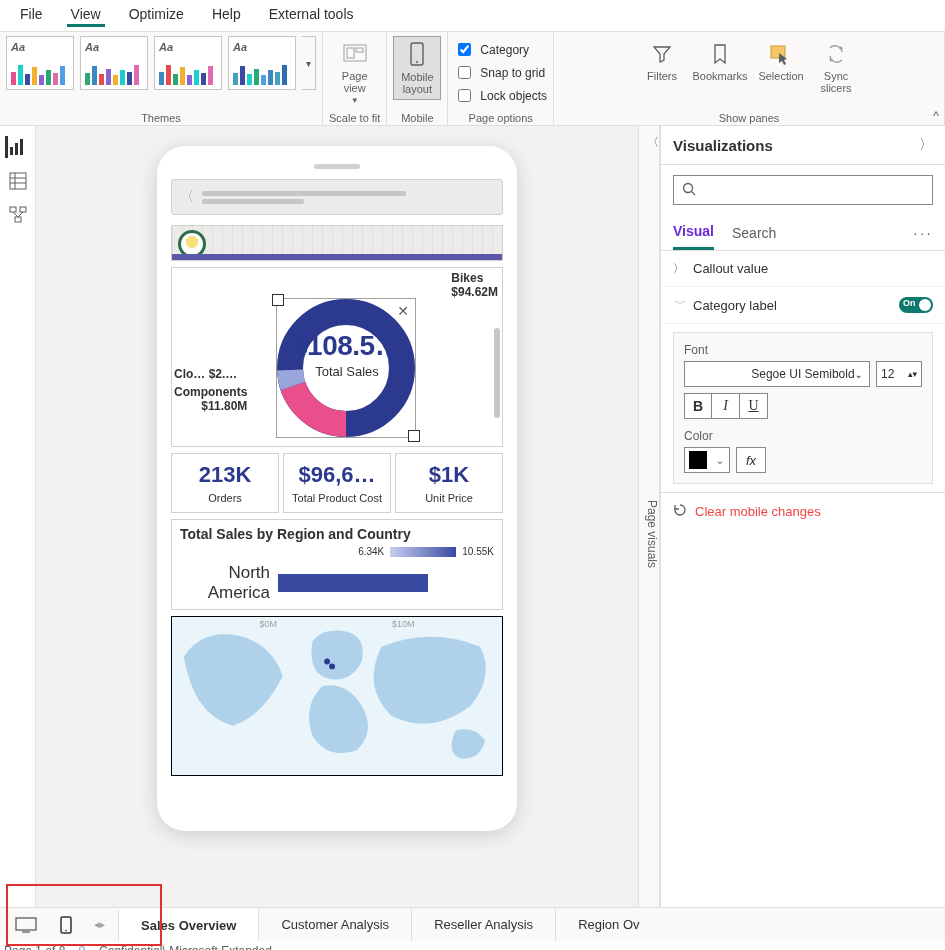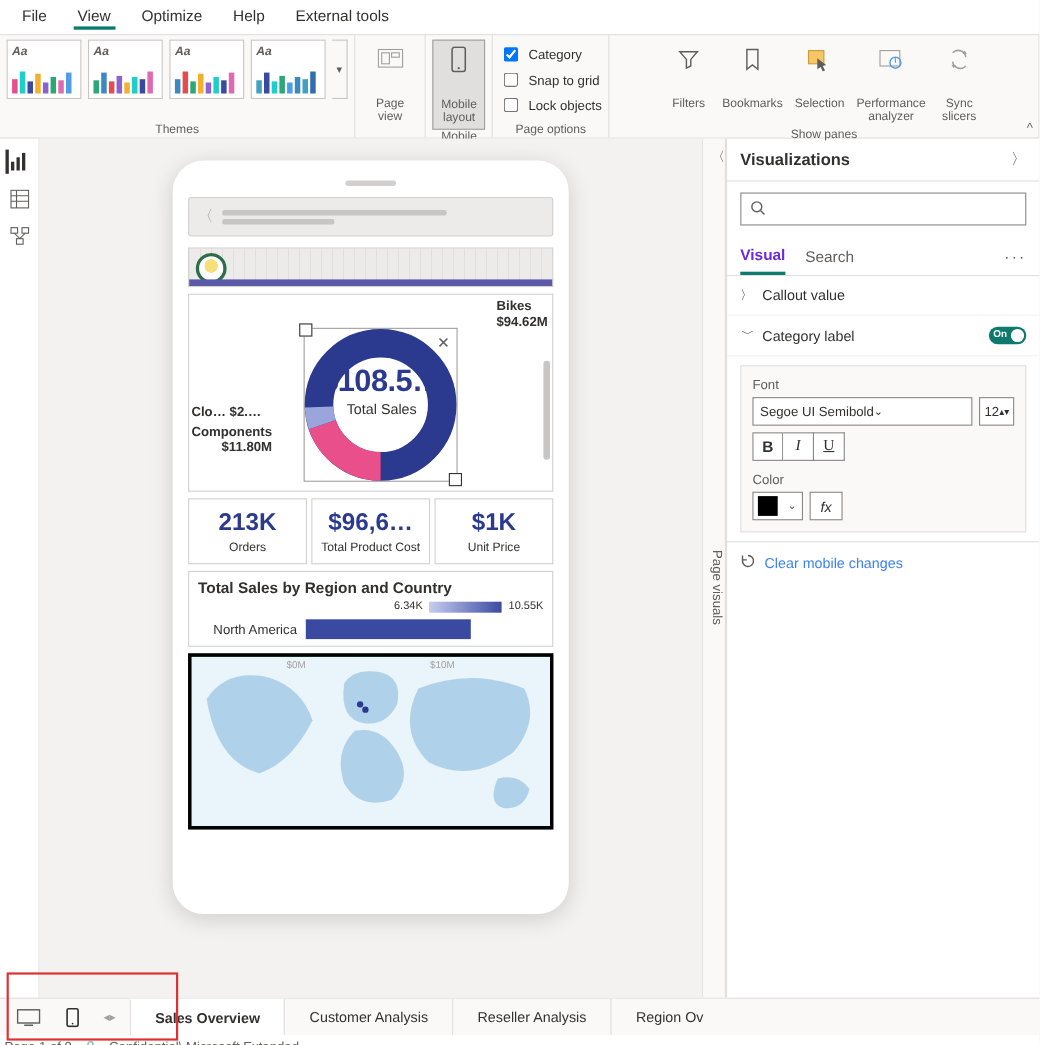--- a/index.html
+++ b/index.html
@@ -45,21 +45,21 @@
   .ribbon-group .label { margin-top: auto; }
   .themes-row { display:flex; gap:6px; align-items:center; }
   .theme-swatch {
     width:68px; height:54px; border:1px solid #c8c6c4; background:#fff;
     padding:4px; display:flex; flex-direction:column; justify-content:space-between;
   }
   .theme-swatch .aa { font-size:11px; font-weight:600;font-style:italic; }
   .theme-bars { display:flex; gap:2px; align-items:flex-end; height:22px;}
   .theme-bars span { width:5px; }
   .dropdown-arrow { width:14px; height:54px; border:1px solid #c8c6c4; border-left:none; display:flex; align-items:center; justify-content:center; font-size:10px; color:#605e5c; }
-  .ribbon-btn { display:flex; flex-direction:column; align-items:center; justify-content:flex-start; width:48px; gap:20px; padding:4px 2px; color:#605e5c; font-size:11px; text-align:center; line-height:1.1;}
+  .ribbon-btn { display:flex; flex-direction:column; align-items:center; justify-content:flex-start; width:48px; gap:2px; padding:4px 2px; color:#605e5c; font-size:11px; text-align:center; line-height:1.1;}
   .ribbon-btn.sel { background:#e1dfdd; border:1px solid #a19f9d; }
   .ribbon-icon { width:28px; height:28px; display:flex; align-items:center; justify-content:center; color:#605e5c;}
   .page-options { display:flex; flex-direction:column; gap:4px; align-items:flex-start; padding-top:4px;}
   .page-options label { display:flex; align-items:center; gap:6px; font-size:12px; color:#323130;}
   .page-options input { width:13px; height:13px; }
   .show-panes-row { display:flex; gap:4px; }
   .ribbon-collapse { position:absolute; right:6px; bottom:2px; font-size:12px; color:#605e5c; cursor:pointer; }
   
   .work-area { display:flex; height: calc(100% - 95px - 28px - 26px - 20px); }
   .left-rail { width:36px; background:#fff; border-right:1px solid #e1dfdd; display:flex; flex-direction:column; align-items:center; gap:12px; padding-top:10px; }
@@ -95,24 +95,24 @@
   .donut-center .lbl { font-size:13px; color:#323130; margin-top:2px;}
   .donut-label { position:absolute; font-size:12px; font-weight:700; line-height:1.15; }
   .kpi-row { display:flex; gap:4px; margin-top:6px;}
   .kpi { flex:1; border:1px solid #d2d0ce; background:#fff; text-align:center; padding:8px 2px;}
   .kpi .val { font-size:22px; font-weight:700; color:#2b3a8f;}
   .kpi .lbl { font-size:11px; color:#323130; margin-top:4px;}
   .region-card { border:1px solid #d2d0ce; background:#fff; margin-top:6px; padding:6px 8px; position:relative;}
   .region-title { font-weight:700; font-size:14px; }
   .legend { display:flex; align-items:center; gap:6px; justify-content:flex-end; font-size:10px; margin:4px 0;}
   .legend .grad { width:66px; height:10px; background:linear-gradient(90deg,#c7cdf0,#3b4aa1);}
-  .bar-row { display:flex; align-items:center; gap:8px; font-size:12px; margin-top:6px;}
+  .bar-row { display:flex; align-items:center; gap:8px; font-size:17px; margin-top:6px;}
   .bar-row .name { width:90px; text-align:right;}
   .bar-row .bar { height:18px; background:#3b4aa1;}
-  .map-card { border:3px solid #000000; background:#14532d; margin-top:6px; height:160px; position:relative; overflow:hidden;}
+  .map-card { border:1px solid #000000; background:#000000; margin-top:6px; height:160px; position:relative; overflow:hidden;}
   .map-bg { position:absolute; inset:0; background:#eaf4fb;}
   .map-land { fill:#9cc6e4; opacity:0.75; }
   .map-top { position:absolute; left:0; right:0; top:0; display:flex; justify-content:space-around; font-size:9px; color:#a19f9d; padding:2px 30px;}
   .phone-scroll { position:absolute; right:2px; top:60px; width:6px; height:90px; background:#c8c6c4; border-radius:3px;}
   .pv-rail { width:22px; background:#faf9f8; border-left:1px solid #e1dfdd; border-right:1px solid #e1dfdd; display:flex; align-items:flex-start; justify-content:center; padding-top:36px; writing-mode:vertical-rl; font-size:12px; color:#605e5c; position:relative;}
   .pv-rail .chev { position:absolute; top:8px; font-size:12px; writing-mode:horizontal-tb;}
   
   .right-panel { width:285px; border-left:1px solid #e1dfdd; background:#fff; display:flex; flex-direction:column; }
   .rp-header { display:flex; align-items:center; justify-content:space-between; padding:10px 12px; font-size:15px; font-weight:600; border-bottom:1px solid #e1dfdd;}
   .rp-header .arrow { font-size:14px; color:#605e5c; font-weight:normal;}
@@ -123,34 +123,34 @@
   .rp-tabs .tab.active { color:#6d28d9; border-bottom:3px solid #0d7a6e; font-weight:600;}
   .rp-tabs .more { margin-left:auto; letter-spacing:2px; color:#605e5c; font-size:14px;}
   .rp-section { padding:10px 12px; border-bottom:1px solid #f3f2f1; display:flex; align-items:center; gap:8px; font-size:13px;}
   .rp-section .chev { font-size:11px; width:12px;}
   .toggle { margin-left:auto; width:34px; height:16px; border-radius:8px; background:#0d7a6e; position:relative;}
   .toggle::after { content:""; position:absolute; right:2px; top:2px; width:12px; height:12px; background:#fff; border-radius:50%;}
   .toggle .on { position:absolute; left:4px; top:1px; font-size:9px; color:#fff; font-weight:600;}
   .rp-box { margin:8px 12px; border:1px solid #e1dfdd; background:#faf9f8; padding:10px;}
   .rp-box .lbl { font-size:12px; color:#605e5c; margin-bottom:4px;}
   .font-row { display:flex; gap:6px; }
-  .font-select { flex:1; border:1px solid #8a8886; background:#fff; height:26px; display:flex; align-items:center; justify-content:flex-start; padding:0 6px; font-size:12px;}
-  .size-box { width:32px; border:1px solid #8a8886; background:#fff; height:26px; display:flex; align-items:center; justify-content:space-between; padding:0 4px; font-size:12px;}
+  .font-select { flex:1; border:1px solid #8a8886; background:#fff; height:26px; display:flex; align-items:center; justify-content:flex-end; padding:0 6px; font-size:12px;}
+  .size-box { width:46px; border:1px solid #8a8886; background:#fff; height:26px; display:flex; align-items:center; justify-content:space-between; padding:0 4px; font-size:12px;}
   .biu-row { display:flex; margin-top:6px; }
   .biu { width:28px; height:26px; border:1px solid #8a8886; display:flex; align-items:center; justify-content:center; font-size:14px; background:#fff;}
   .biu + .biu { border-left:none; }
   .biu .b { font-weight:700;}
   .biu .i { font-style:italic; font-family:serif;}
   .biu .u { text-decoration:underline; font-family:serif;}
   .color-row { display:flex; gap:6px; margin-top:4px;}
   .color-pick { width:46px; height:26px; border:1px solid #8a8886; background:#fff; display:flex; align-items:center;}
   .color-pick .sw { width:18px; height:18px; background:#000; margin:0 4px;}
   .color-pick .dd { flex:1; text-align:center; font-size:10px; color:#605e5c;}
   .fx-box { width:30px; height:26px; border:1px solid #8a8886; background:#fff; display:flex; align-items:center; justify-content:center; font-style:italic; font-size:13px;}
-  .rp-clear { display:flex; align-items:center; gap:8px; padding:10px 12px; color:#3b82f6; font-size:13px; border-top:1px solid #e1dfdd;}
+  .rp-clear { display:flex; align-items:center; gap:8px; padding:10px 12px; color:#ef4444; font-size:13px; border-top:1px solid #e1dfdd;}
   
   .page-tabs { display:flex; align-items:center; height:34px; border-top:1px solid #e1dfdd; background:#faf9f8; position:relative;}
   .view-switch { display:flex; gap:16px; padding:0 14px; align-items:center;}
   .view-switch .ic { width:24px; height:18px; display:flex; align-items:center; justify-content:center; color:#605e5c;}
   .page-nav-arrows { display:flex; gap:0; color:#a19f9d; font-size:11px;}
   .ptab { padding:0 22px; height:100%; display:flex; align-items:center; border-right:1px solid #e1dfdd; border-left:1px solid #e1dfdd; margin-left:-1px; background:#faf9f8; font-size:13px; cursor:pointer; white-space:nowrap;}
   .ptab.active { background:#fff; font-weight:600; border-top:2px solid #fff;}
   .red-box { position:absolute; border:2px solid #e03131; pointer-events:none;}
   
   .status-bar { height:20px; display:flex; align-items:center; gap:10px; padding:0 4px; font-size:12px; color:#605e5c;}
@@ -293,30 +293,20 @@
       </div>
       <div class="ribbon-btn" style="width:54px">
         <div class="ribbon-icon">
             <svg width="24" height="22">
               <rect x="2" y="3" width="14" height="12" fill="#f6c667" stroke="#c89b3c"></rect>
               <path d="M10 10l8 6-3 1 2 4-2 1-2-4-3 2z" fill="#605e5c"></path>
             </svg>
           </div>
         <span>Selection</span>
       </div>
-      <div class="ribbon-btn" style="width:68px">
-        <div class="ribbon-icon">
-            <svg width="24" height="22">
-              <rect x="2" y="3" width="18" height="14" fill="none" stroke="#a19f9d"></rect>
-              <circle cx="16" cy="14" r="5" fill="none" stroke="#4e9de6" stroke-width="1.3"></circle>
-              <line x1="16" y1="14" x2="16" y2="10" stroke="#4e9de6"></line>
-            </svg>
-          </div>
-        <span>Performance analyzer</span>
-      </div>
       <div class="ribbon-btn">
         <div class="ribbon-icon">
             <svg width="24" height="22">
               <path d="M6 5a7 7 0 0 1 12 4M18 17a7 7 0 0 1-12-4" fill="none" stroke="#a19f9d" stroke-width="1.4"></path>
               <path d="M17 3l2 3-4 0z M7 19l-2-3 4 0z" fill="#a19f9d"></path>
             </svg>
           </div>
         <span>Sync slicers</span>
       </div>
     </div>

